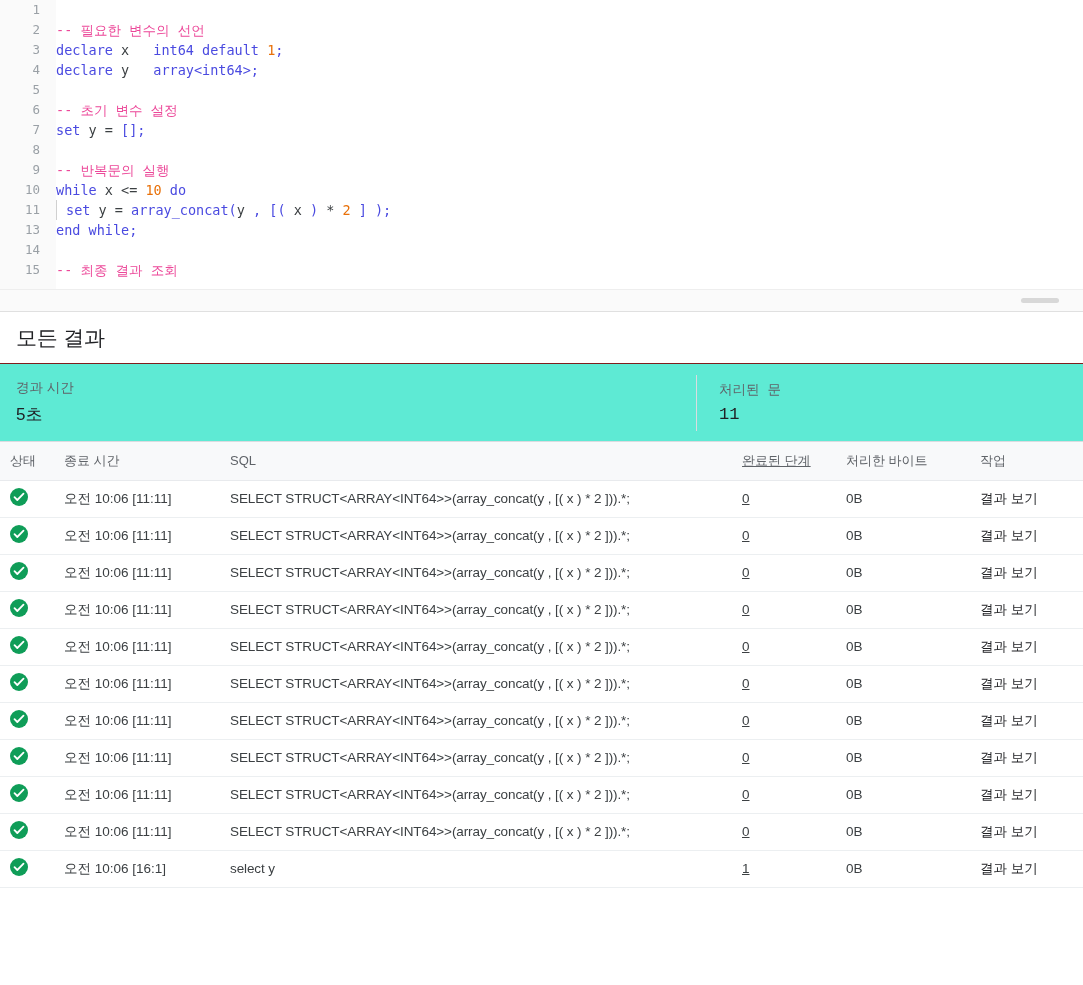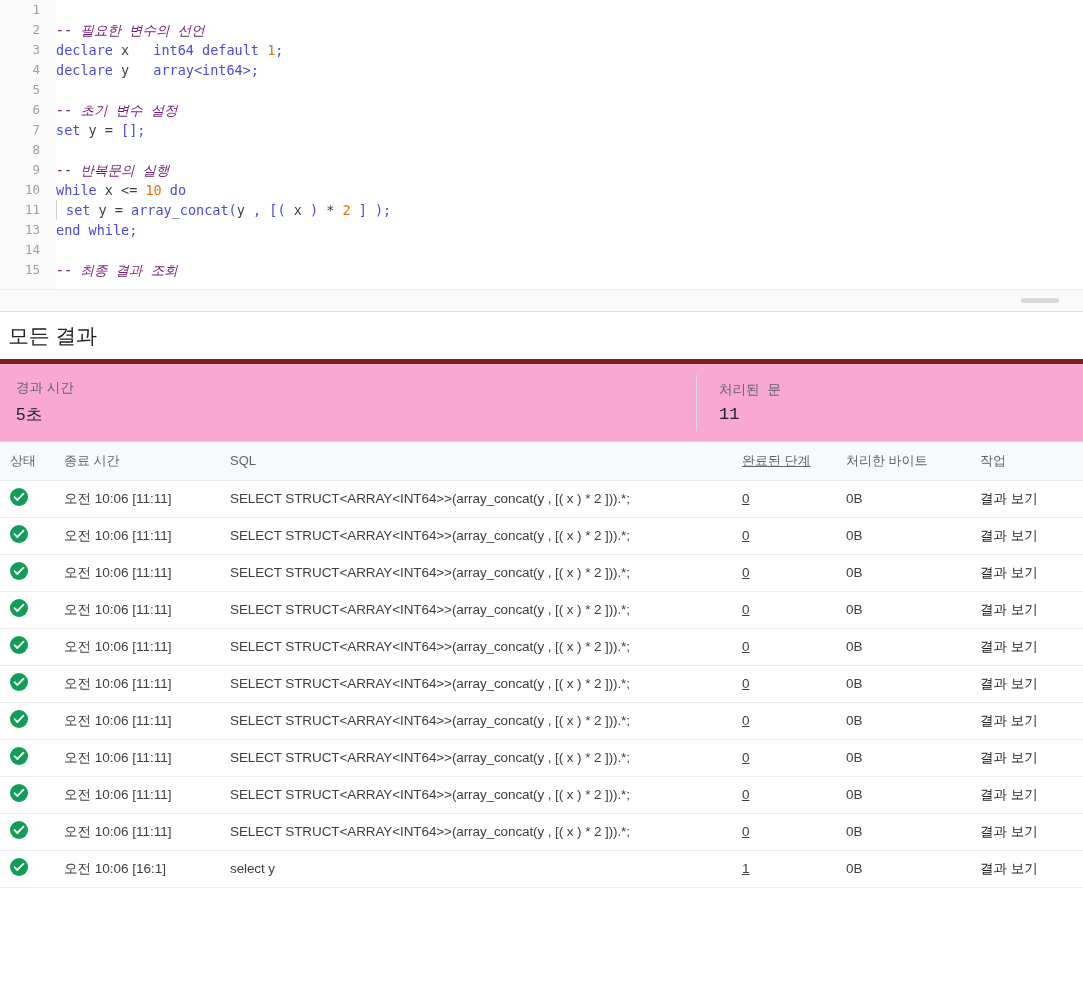--- a/index.html
+++ b/index.html
@@ -52,21 +52,21 @@
   .ltext { flex: 1 1 auto; color: #3c4043; position: relative; }
   .indent-guide {
     display: inline-block;
     width: 0; border-left: 1px solid #d0d0d0;
     height: 20px; vertical-align: -5px;
     margin-right: 9px;
   }
   .tok-kw   { color: #4a4ae0; }
   .tok-type { color: #4a4ae0; margin-left: 16px; }
   .tok-num  { color: #e8710a; }
-  .tok-com  { color: #701a75; font-style: italic; }
+  .tok-com  { color: #ec4899; }
   .tok-fn   { color: #4a4ae0; }
   .tok-id   { color: #3c4043; }
   .tok-op   { color: #3c4043; }
   .tok-pun  { color: #4a4ae0; }
 
   .editor-footer {
     position: absolute; left: 0; right: 0; bottom: 0; height: 22px;
     background: #fafafa;
     border-top: 1px solid #eeeeee;
   }
@@ -74,37 +74,37 @@
     position: absolute; right: 24px; top: 8px;
     width: 38px; height: 5px; border-radius: 3px;
     background: #d8d8d8;
     cursor: ns-resize;
   }
 
   
   .results-title-bar {
     height: 52px;
     display: flex; align-items: center;
-    padding: 0 8px;
-    border-bottom: 5px solid #7f1d1d;
+    padding: 0 16px;
+    border-bottom: 1px solid #7f1d1d;
     background: #fff;
   }
   .results-title {
     font-size: 21px;
     color: #202124;
     font-weight: 400;
     letter-spacing: -0.2px;
   }
 
   .stats-row {
     display: flex;
     height: 78px;
     align-items: center;
     border-bottom: 1px solid #dadce0;
-    background: #f9a8d4;
+    background: #5eead4;
   }
   .stat {
     padding: 0 16px;
     display: flex; flex-direction: column; justify-content: center;
     height: 56px;
   }
   .stat.first { width: 696px; }
   .stat.second { border-left: 1px solid #dadce0; padding-left: 22px; font-family: Liberation Mono, monospace; }
   .stat-label {
     font-size: 13.5px; color: #5f6368; margin-bottom: 6px;

